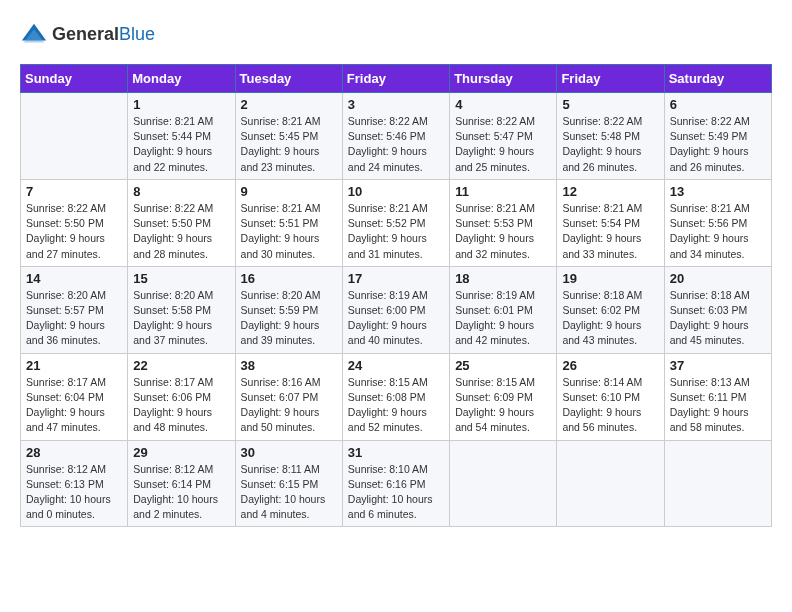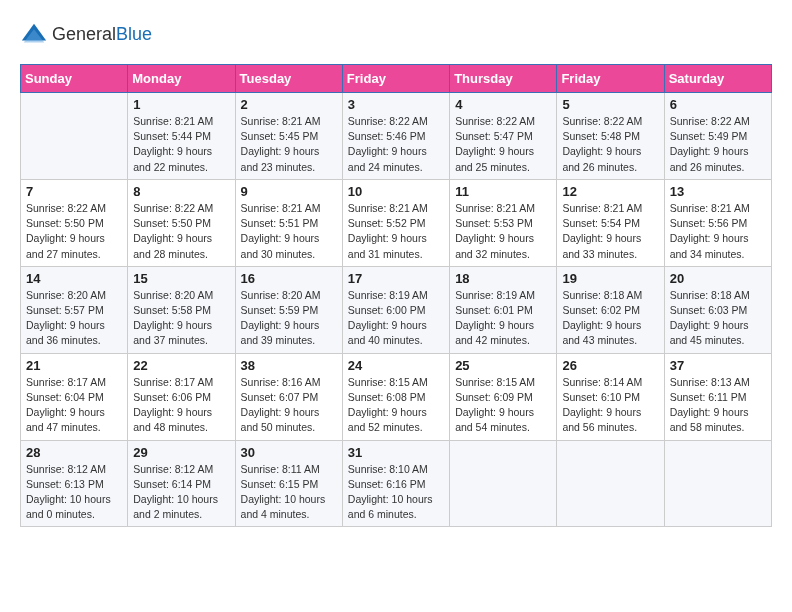--- a/index.html
+++ b/index.html
@@ -16,21 +16,21 @@
       align-items: flex-start;
       margin-bottom: 16px;
     }
     .logo {
       display: flex;
       align-items: center;
       gap: 4px;
     }
     .logo-text-general {
       font-size: 18px;
-      font-weight: normal;
+      font-weight: bold;
       color: #333;
     }
     .logo-text-blue {
       font-size: 18px;
       font-weight: normal;
       color: #1a6eb5;
     }
     .logo-icon {
       width: 28px;
       height: 28px;
@@ -47,21 +47,21 @@
     .subtitle {
       font-size: 15px;
       color: #444;
     }
     table {
       width: 100%;
       border-collapse: collapse;
       font-size: 11px;
     }
     thead tr th {
-      background-color: #ec4899;
+      background-color: #6d28d9;
       color: #fff;
       padding: 6px 4px;
       text-align: left;
       font-size: 13px;
       font-weight: bold;
       border: 1px solid #3a6eb5;
     }
     tbody tr td {
       border: 1px solid #ccc;
       vertical-align: top;

